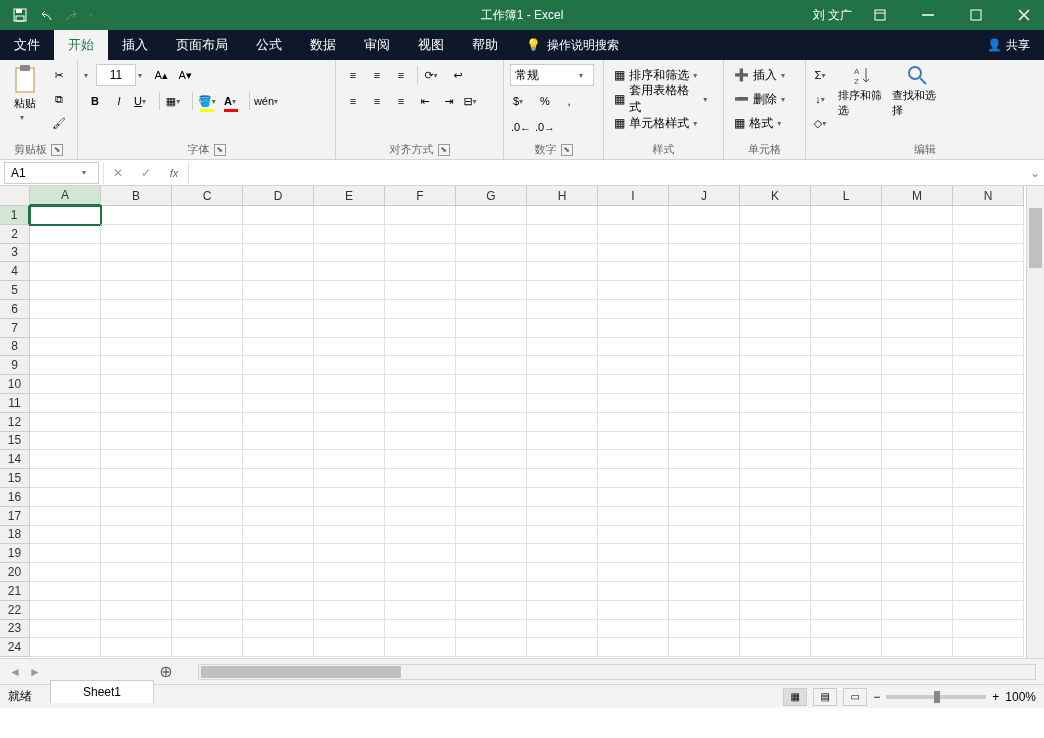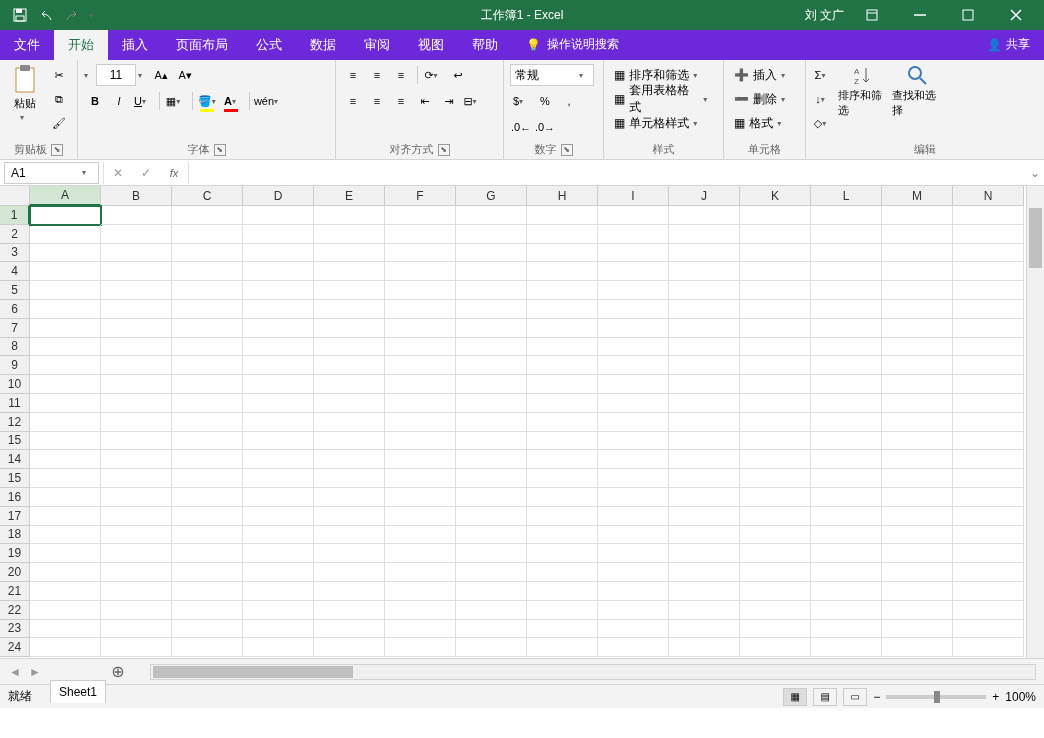--- a/index.html
+++ b/index.html
@@ -3,26 +3,26 @@
 <meta charset="utf-8">
 <style>
 * { box-sizing: border-box; margin: 0; padding: 0; font-family: "Microsoft YaHei", sans-serif; }
 body { width: 1044px; height: 738px; background: #fff; overflow: hidden; font-size: 12px; }
 
 
 .titlebar { height: 30px; background: #217346; display: flex; align-items: center; color: #fff; position: relative; }
 .qat { display: flex; align-items: center; gap: 2px; padding-left: 8px; }
 .qat-btn { width: 24px; height: 24px; display: flex; align-items: center; justify-content: center; cursor: pointer; }
 .title-center { position: absolute; left: 50%; transform: translateX(-50%); font-size: 12px; }
-.title-right { margin-left: auto; display: flex; align-items: center; gap: 8px; padding-right: 8px; }
+.title-right { margin-left: auto; display: flex; align-items: center; gap: 8px; padding-right: 0; }
 .user-name { font-size: 12px; }
 .win-btn { width: 40px; height: 30px; display: flex; align-items: center; justify-content: center; cursor: pointer; }
 
 
-.tabbar { height: 30px; background: #6d28d9; display: flex; align-items: flex-start; color: #fff; }
+.tabbar { height: 30px; background: #0f172a; display: flex; align-items: center; color: #fff; }
 .tab { padding: 6px 14px; font-size: 13px; cursor: pointer; }
 .tab.active { background: #f3f3f3; color: #217346; }
 .tell-me { display: flex; align-items: center; gap: 6px; padding: 6px 14px; font-size: 12px; }
 .share { margin-left: auto; padding: 6px 14px; display: flex; align-items: center; gap: 4px; font-size: 12px; cursor: pointer; }
 
 
 .ribbon { height: 100px; background: #f3f3f3; border-bottom: 1px solid #d4d4d4; display: flex; }
 .group { border-right: 1px solid #d4d4d4; padding: 4px 6px 2px; display: flex; flex-direction: column; justify-content: space-between; }
 .group-body { display: flex; gap: 4px; flex: 1; align-items: flex-start; }
 .group-label { text-align: left; font-size: 11px; color: #666; padding-top: 2px; display: flex; justify-content: center; align-items: center; gap: 4px; }
@@ -62,21 +62,21 @@
 .cell-row { display: flex; height: 18.8px; }
 .cell { width: 71px; height: 18.8px; border-right: 1px solid #e0e0e0; border-bottom: 1px solid #e0e0e0; cursor: cell; }
 .cell.active { outline: 2px solid #217346; outline-offset: -1px; }
 .vscroll { position: absolute; right: 0; top: 0; bottom: 0; width: 18px; background: #f0f0f0; border-left: 1px solid #d4d4d4; }
 .vscroll-thumb { position: absolute; top: 22px; left: 2px; right: 2px; height: 60px; background: #c0c0c0; }
 
 
 .sheettabs { height: 26px; border-top: 1px solid #d4d4d4; display: flex; align-items: center; background: #f3f3f3; }
 .st-nav { display: flex; gap: 2px; padding: 0 6px; }
 .st-navbtn { width: 18px; height: 18px; display: flex; align-items: center; justify-content: center; color: #999; cursor: pointer; }
-.st-tab { padding: 4px 8px; background: #fff; border: 1px solid #ccc; border-bottom: none; font-size: 12px; cursor: pointer; margin-top: 40px; }
+.st-tab { padding: 4px 32px; background: #fff; border: 1px solid #ccc; border-bottom: none; font-size: 12px; cursor: pointer; margin-top: 40px; }
 .st-add { width: 24px; height: 24px; display: flex; align-items: center; justify-content: center; color: #666; font-size: 16px; cursor: pointer; }
 .hscroll { flex: 1; height: 16px; margin: 0 8px 0 20px; background: #f0f0f0; position: relative; border: 1px solid #d4d4d4; }
 .hscroll-thumb { position: absolute; left: 2px; top: 1px; width: 200px; height: 12px; background: #c0c0c0; }
 
 
 .statusbar { height: 24px; background: #f3f3f3; border-top: 1px solid #d4d4d4; display: flex; align-items: center; padding: 0 8px; font-size: 12px; }
 .status-right { margin-left: auto; display: flex; align-items: center; gap: 6px; }
 .view-btn { width: 24px; height: 18px; border: 1px solid #ccc; display: flex; align-items: center; justify-content: center; cursor: pointer; font-size: 10px; }
 .view-btn.active { background: #ddd; }
 .zoom-slider { width: 100px; height: 4px; background: #ccc; position: relative; }

